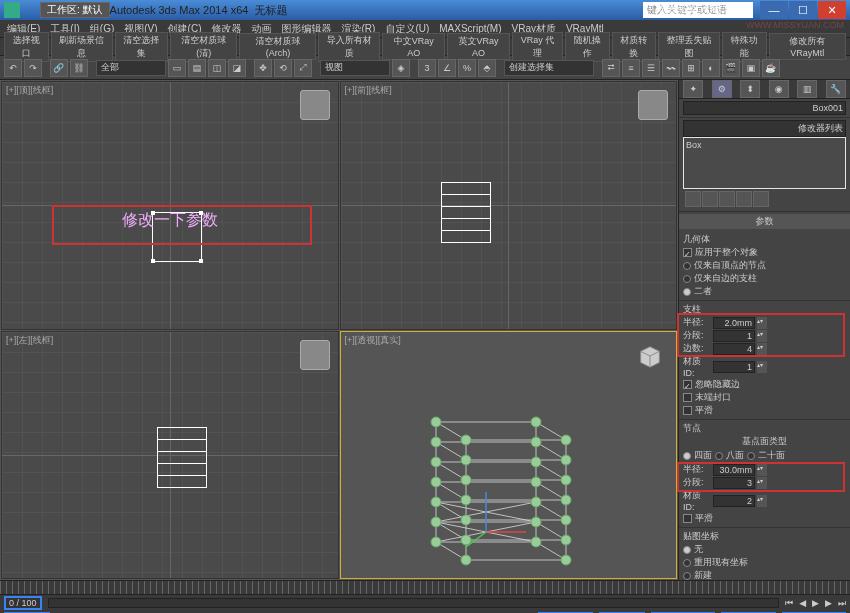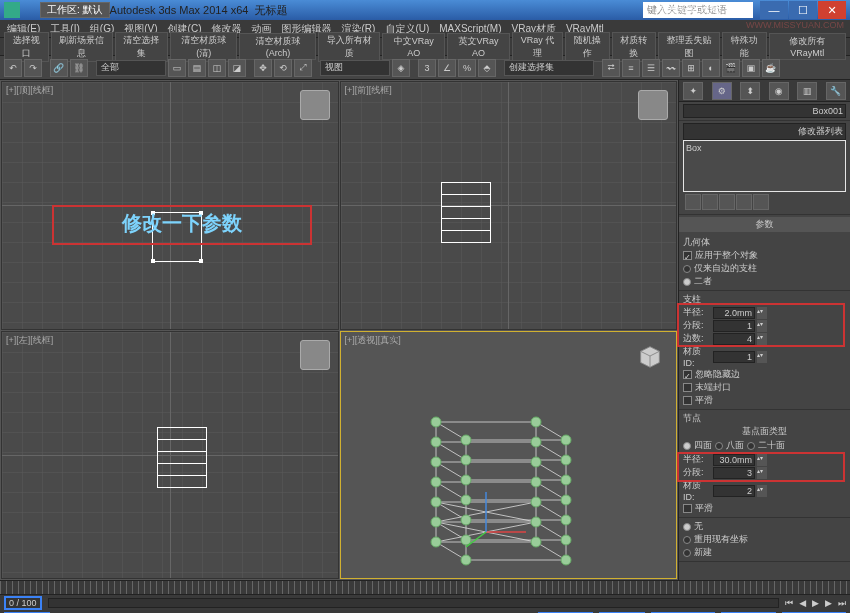--- a/index.html
+++ b/index.html
@@ -26,21 +26,21 @@
 .main { display: flex; height: 500px; }
 .viewports { flex: 1; display: grid; grid-template-columns: 1fr 1fr; grid-template-rows: 1fr 1fr; gap: 1px; background: #555; padding: 1px; }
 .vp { background: #4a4a4a; position: relative; border: 1px solid #333; overflow: hidden; }
 .vp.active { border: 1px solid #d0b030; }
 .vp-label { position: absolute; top: 2px; left: 4px; font-size: 9px; color: #aaa; }
 .vp-grid { position: absolute; inset: 0; background-image: linear-gradient(rgba(90,90,90,0.5) 1px, transparent 1px), linear-gradient(90deg, rgba(90,90,90,0.5) 1px, transparent 1px); background-size: 20px 20px; }
 .vp-axis-h { position: absolute; left: 0; right: 0; top: 50%; height: 1px; background: #666; }
 .vp-axis-v { position: absolute; top: 0; bottom: 0; left: 50%; width: 1px; background: #666; }
 .vp-cube { position: absolute; top: 8px; right: 8px; width: 30px; height: 30px; background: #888; border: 1px solid #aaa; border-radius: 3px; }
 .persp-cube { position: absolute; top: 10px; right: 12px; width: 28px; height: 28px; }
-.annotation { position: absolute; color: #7dd3fc; font-size: 20px; left: 120px; top: 52%; font-weight: bold; }
+.annotation { position: absolute; color: #f0abfc; font-size: 16px; left: 120px; top: 52%; }
 .redbox-ann { position: absolute; border: 2px solid #c33; }
 .sidepanel { width: 172px; background: #444; border-left: 1px solid #222; display: flex; flex-direction: column; font-size: 9px; }
 .sp-tabs { display: flex; background: #3a3a3a; height: 22px; align-items: center; justify-content: space-around; border-bottom: 1px solid #222; }
 .sp-tab { width: 20px; height: 18px; background: #555; border: 1px solid #666; display: flex; align-items: center; justify-content: center; }
 .sp-tab.active { background: #668; }
 .sp-section { border-bottom: 1px solid #333; padding: 2px 4px; }
 .sp-hdr { background: #555; text-align: center; padding: 1px; margin: 2px 0; font-size: 9px; }
 .sp-input { background: #333; border: 1px solid #222; color: #ccc; padding: 1px 2px; width: 100%; font-size: 9px; text-align: right; }
 .sp-list { background: #4a4a4a; border: 1px solid #e5e5e5; height: 52px; padding: 2px; }
 .sp-row { display: flex; align-items: center; gap: 3px; padding: 1px 0; }
@@ -326,20 +326,24 @@
     <div class="sp-hdr">参数</div>
 
     <div class="sp-section">
       <div>几何体</div>
       <div class="sp-check">
           <div class="box on"></div>
           <span>应用于整个对象</span>
         </div>
       <div class="sp-check sp-radio">
           <div class="dot"></div>
+          <span>仅来自顶点的节点</span>
+        </div>
+      <div class="sp-check sp-radio">
+          <div class="dot"></div>
           <span>仅来自边的支柱</span>
         </div>
       <div class="sp-check sp-radio">
           <div class="dot on"></div>
           <span>二者</span>
         </div>
     </div>
 
     <div class="sp-section" style="position:relative">
       <div class="redbox-ann" style="left:-2px;top:12px;width:168px;height:44px"></div>
@@ -411,20 +415,21 @@
           <div class="val">2</div>
           <div class="arrows">▴▾</div>
         </div>
       <div class="sp-check">
           <div class="box"></div>
           <span>平滑</span>
         </div>
     </div>
 
     <div class="sp-section">
+      <div>贴图坐标</div>
       <div class="sp-check sp-radio">
           <div class="dot on"></div>
           <span>无</span>
         </div>
       <div class="sp-check sp-radio">
           <div class="dot"></div>
           <span>重用现有坐标</span>
         </div>
       <div class="sp-check sp-radio">
           <div class="dot"></div>

